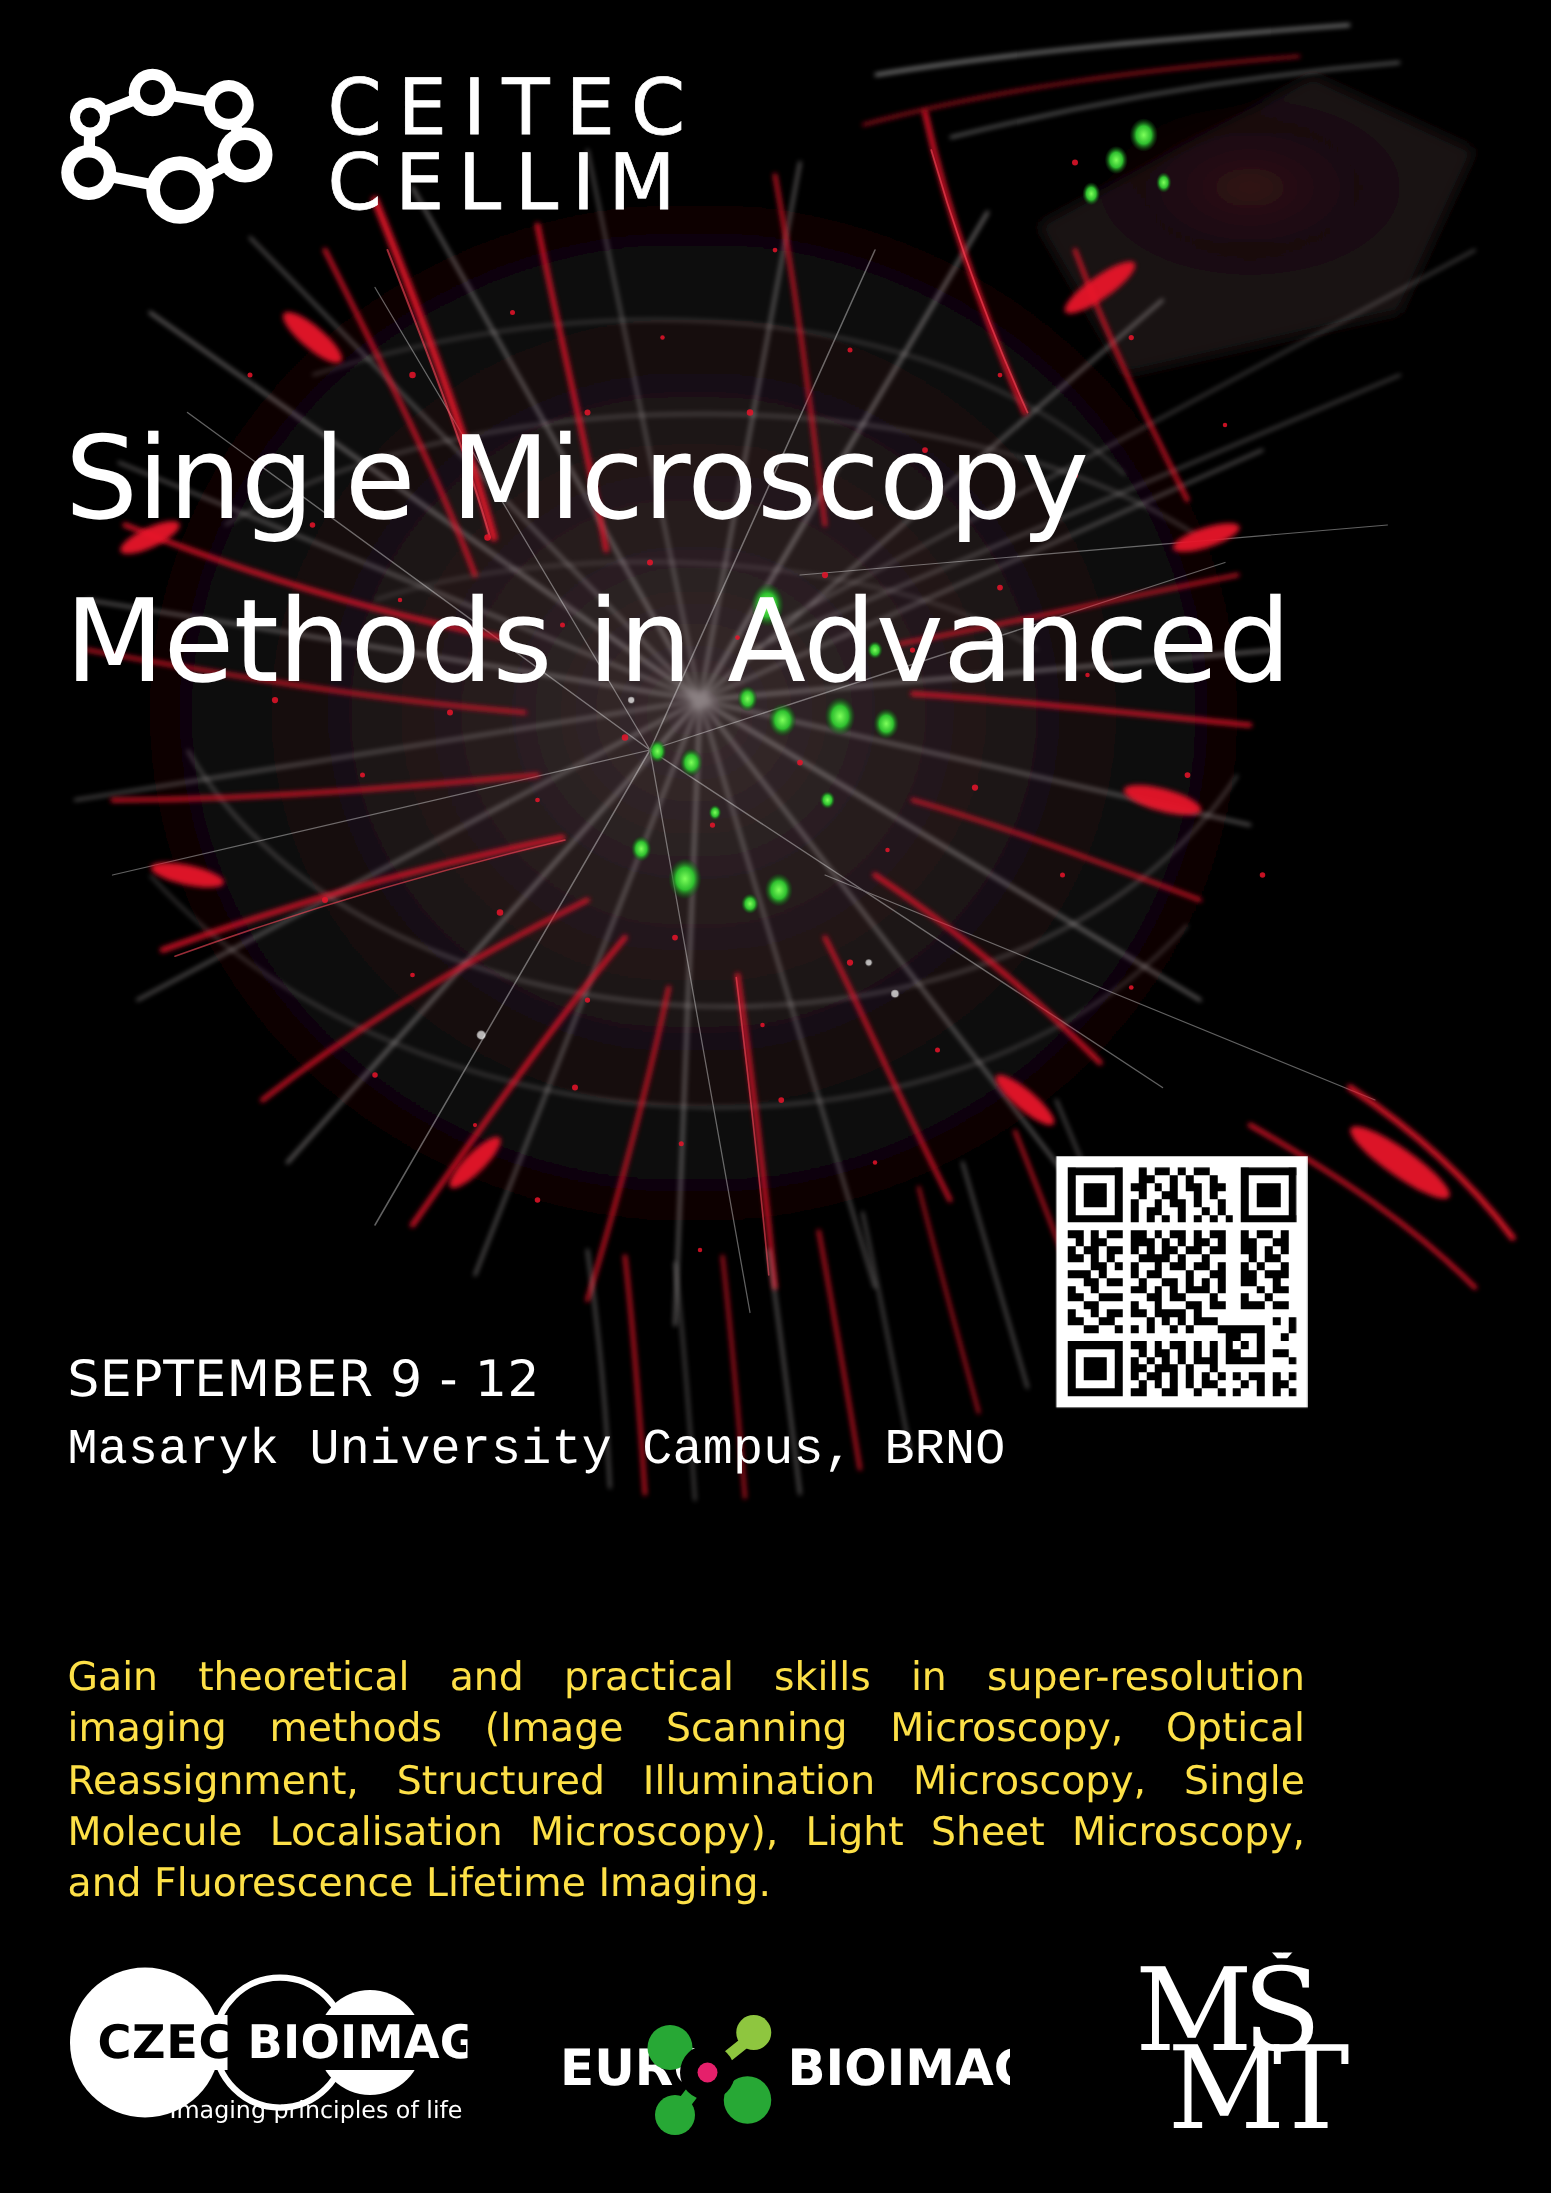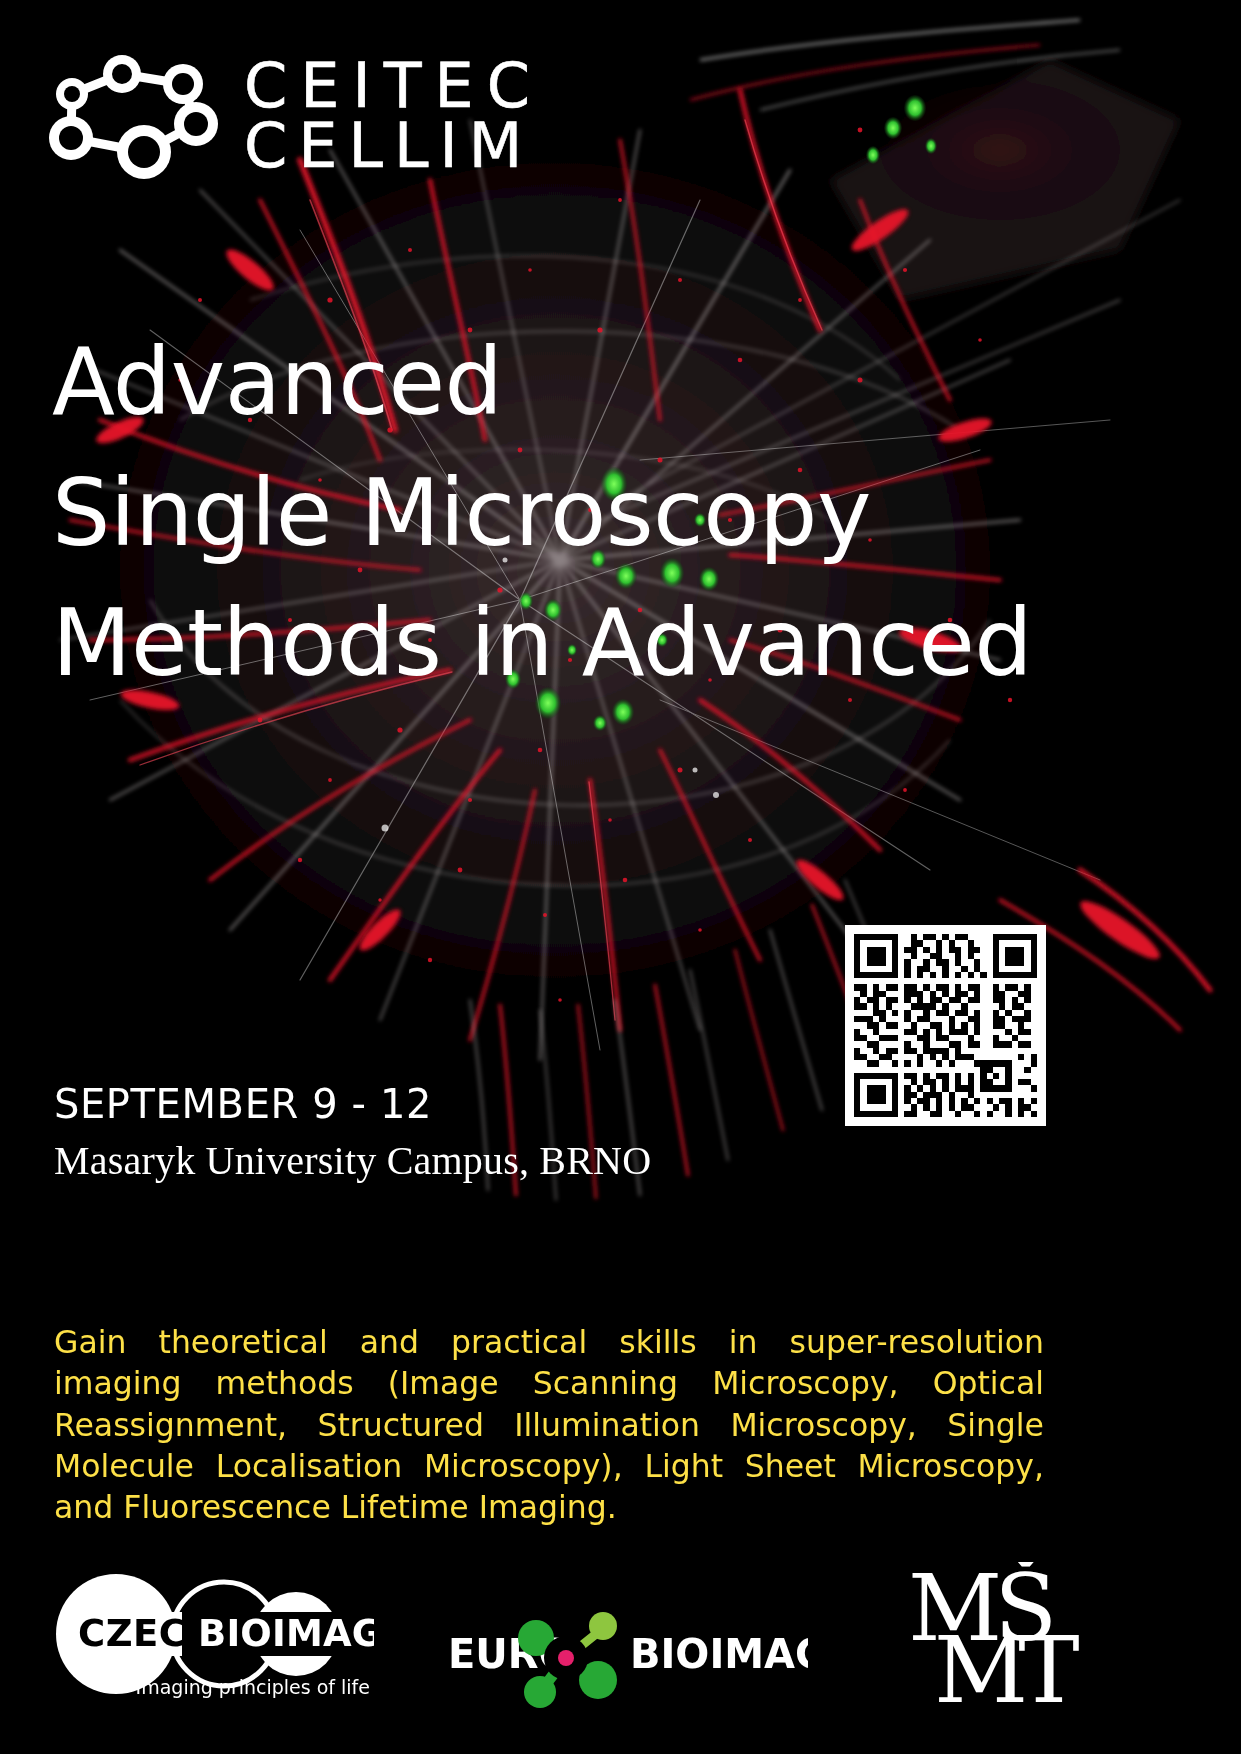--- a/index.html
+++ b/index.html
@@ -10,21 +10,21 @@
   }
   #poster { position:absolute; inset:0; background:#000; overflow:hidden; }
 
   
   .cellbg { position:absolute; left:0; top:0; width:1241px; height:1230px; overflow:hidden; }
   .cellbg svg { display:block; }
 
   
   .logo-block { position:absolute; left:36px; top:52px; display:flex; align-items:flex-start; z-index:40; }
   .logo-mark { width:190px; height:130px; flex:none; }
-  .logo-words { margin-left:18px; margin-top:4px; line-height:0.96; }
+  .logo-words { margin-left:36px; margin-top:4px; line-height:0.96; }
   .logo-word {
     font-family:"DejaVu Sans", sans-serif;
     font-size:62px; font-weight:400; letter-spacing:13px;
     color:#fff; display:block; white-space:nowrap;
     -webkit-text-stroke:0.6px #fff;
   }
   .logo-word.second { font-size:62px; letter-spacing:11px; }
 
   
   .title { position:absolute; left:52px; top:318px; z-index:40; }
@@ -35,21 +35,21 @@
     white-space:nowrap;
   }
 
   
   .whenwhere { position:absolute; left:54px; top:1076px; z-index:40; }
   .when {
     display:block; font-family:"DejaVu Sans", sans-serif;
     font-size:40px; letter-spacing:0.6px; line-height:1.42; color:#fff;
   }
   .where {
-    display:block; font-family:Liberation Serif, serif;
+    display:block; font-family:Liberation Mono, monospace;
     font-size:40px; letter-spacing:0.2px; line-height:1.42; color:#fff;
   }
 
   
   .qr-wrap {
     position:absolute; left:845px; top:925px; width:201px; height:201px;
     background:#fff; padding:9px; z-index:40;
   }
   .qr { display:block; width:100%; height:100%; }
 
@@ -339,21 +339,20 @@
         <circle cx="35" cy="86" r="12"></circle>
       </g>
     </svg>
     <div class="logo-words">
       <span class="logo-word">CEITEC</span>
       <span class="logo-word second">CELLIM</span>
     </div>
   </div>
 
   <div class="title">
-    <span class="title-line">Advanced</span>
     <span class="title-line">Single Microscopy</span>
     <span class="title-line">Methods in Advanced</span>
   </div>
 
   <div class="qr-wrap">
     <svg class="qr" viewBox="0 0 29 29" shape-rendering="crispEdges">
       <rect width="29" height="29" fill="#ffffff"></rect>
       <g fill="#000000">
 
         <rect x="0" y="0" width="7" height="1"></rect>

